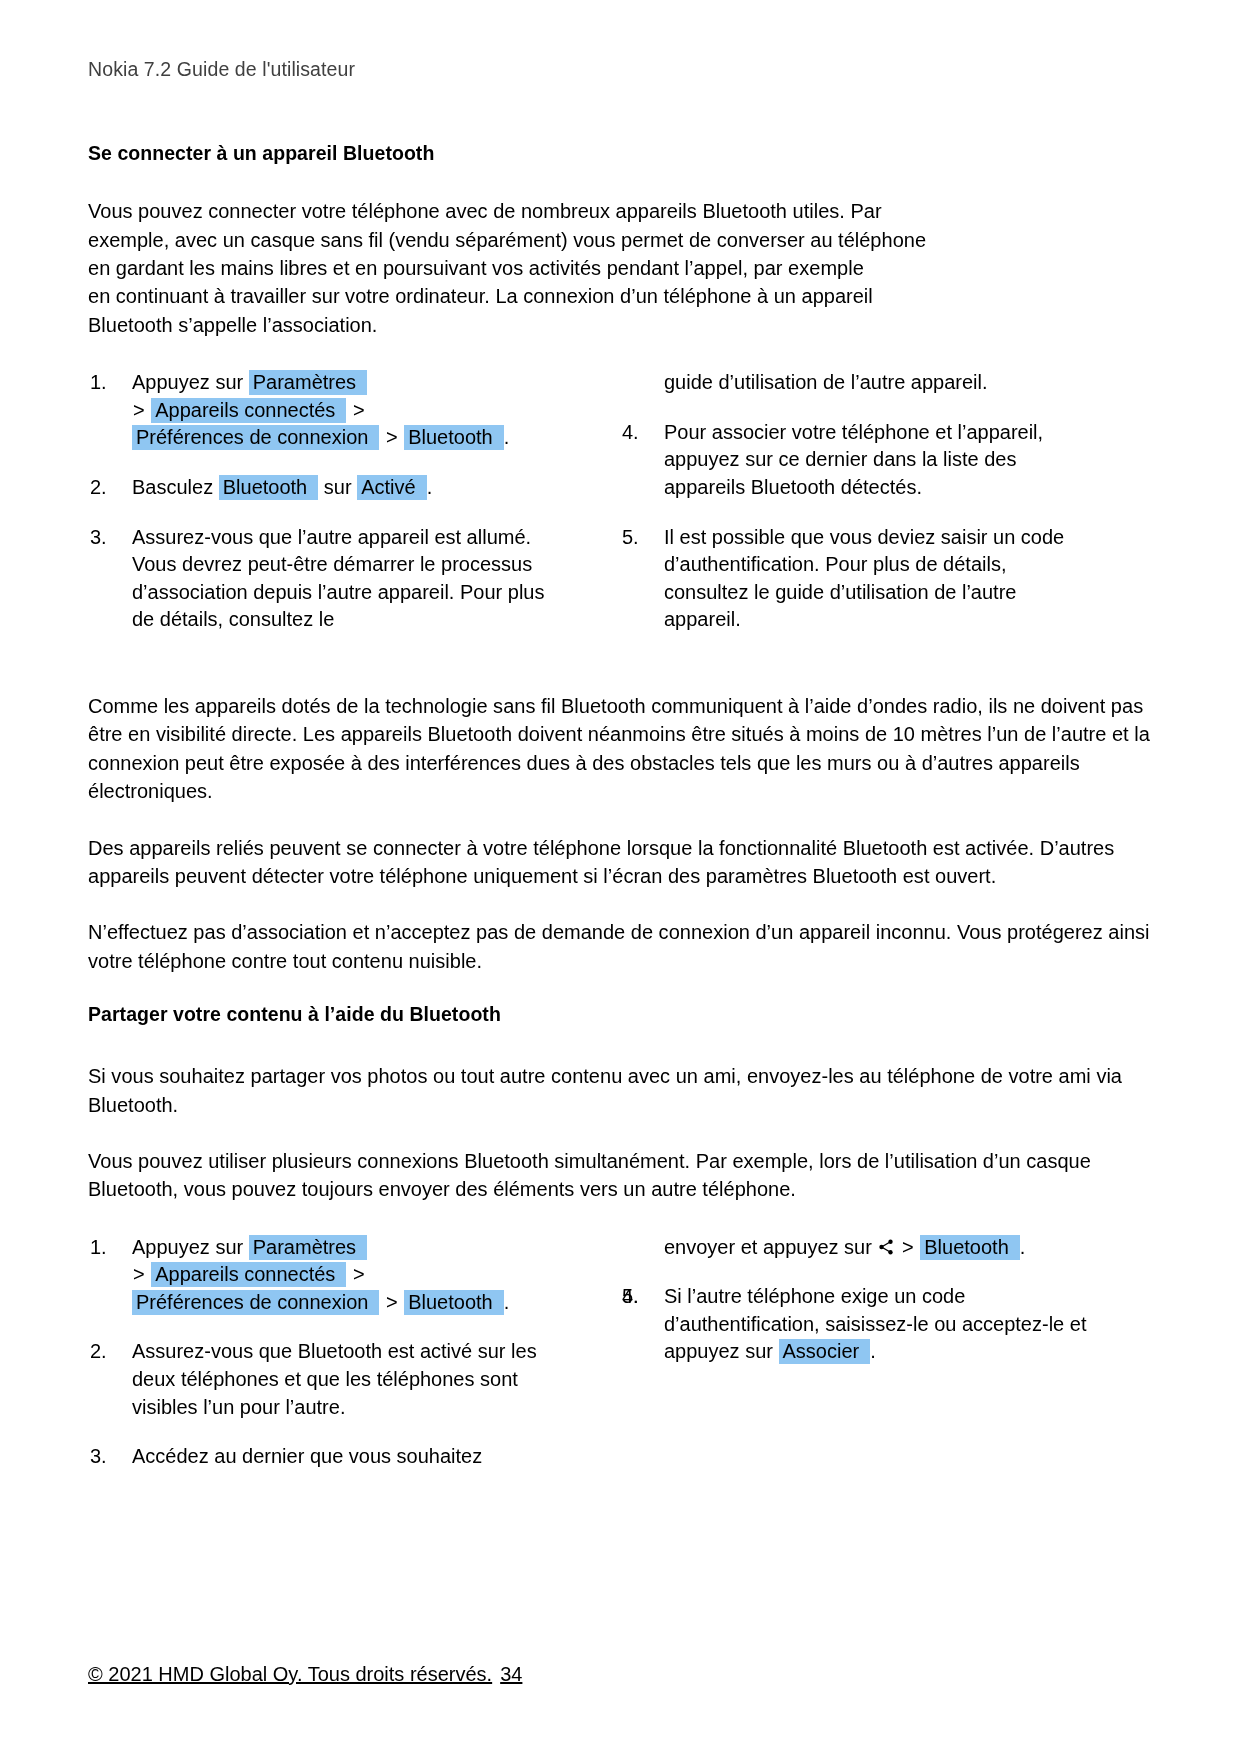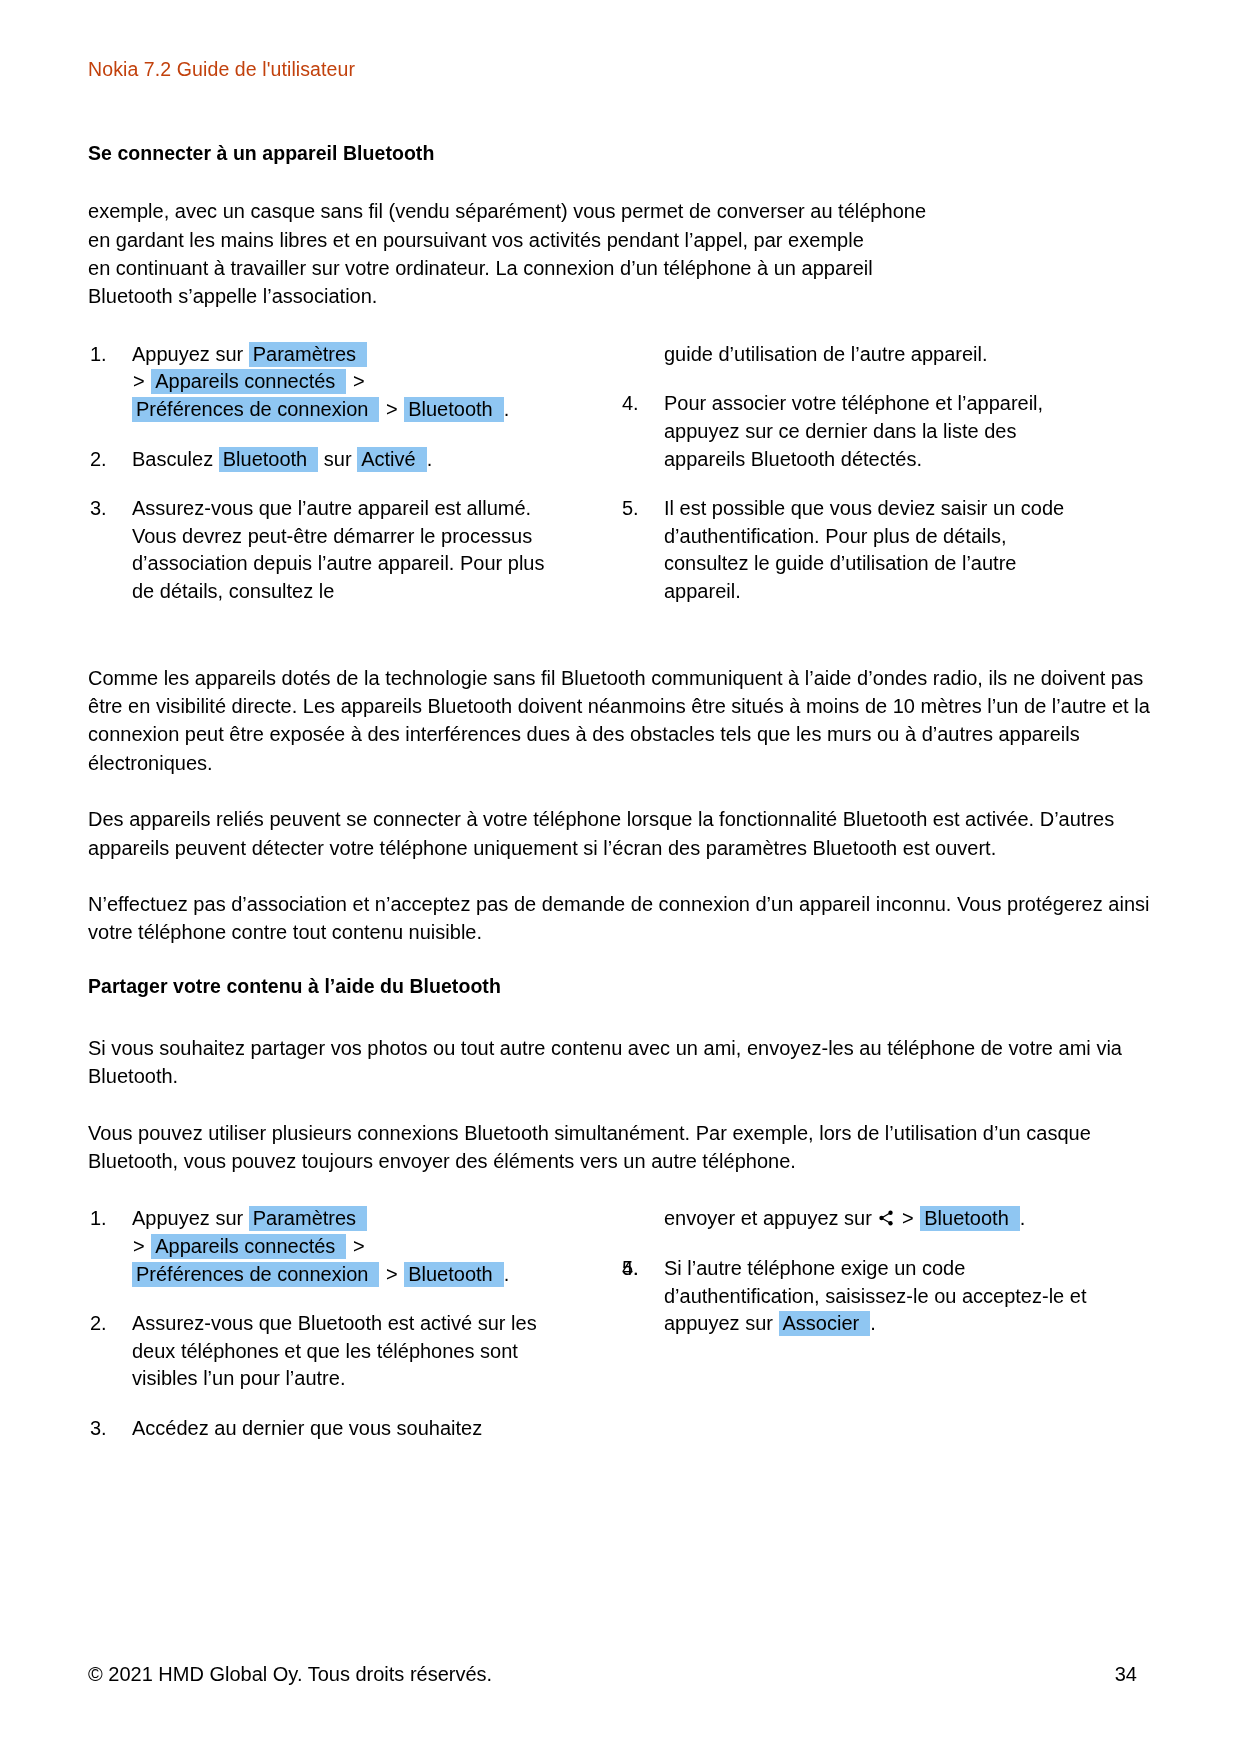--- a/index.html
+++ b/index.html
@@ -16,21 +16,21 @@
     width: 1241px;
     height: 1754px;
     background: #ffffff;
     box-sizing: border-box;
     padding: 56px 88px 0 88px;
     overflow: hidden;
   }
   .running-head {
     font-size: 19.5px;
     line-height: 1.35;
-    color: #c2410c;
+    color: #404040;
     margin: 0 0 0 0;
     letter-spacing: 0.1px;
   }
   .h-section {
     font-size: 19.5px;
     font-weight: bold;
     margin: 60px 0 0 0;
     letter-spacing: 0.05px;
   }
   p.body {
@@ -95,36 +95,38 @@
     width: 18px;
     height: 18px;
   }
 
   .footer {
     position: absolute;
     left: 88px;
     right: 104px;
     bottom: 68px;
     display: flex;
-    justify-content: space-between;
+    justify-content: flex-start;
     align-items: baseline;
     font-size: 20px;
+    text-decoration: underline;
   }
   .footer .pageno { font-size: 20px; margin-left: 8px; }
 </style>
 </head>
 <body>
 
 <div class="page">
 
   <div class="running-head">Nokia 7.2 Guide de l'utilisateur</div>
 
   <h2 class="h-section">Se connecter à un appareil Bluetooth</h2>
 
   <div class="intro-block">
+    <p class="body">Vous pouvez connecter votre téléphone avec de nombreux appareils Bluetooth utiles. Par</p>
     <p class="body">exemple, avec un casque sans fil (vendu séparément) vous permet de converser au téléphone</p>
     <p class="body">en gardant les mains libres et en poursuivant vos activités pendant l’appel, par exemple</p>
     <p class="body">en continuant à travailler sur votre ordinateur. La connexion d’un téléphone à un appareil</p>
     <p class="body">Bluetooth s’appelle l’association.</p>
   </div>
 
   <div class="cols">
     <div class="col">
       <ol class="steps">
         <li>

